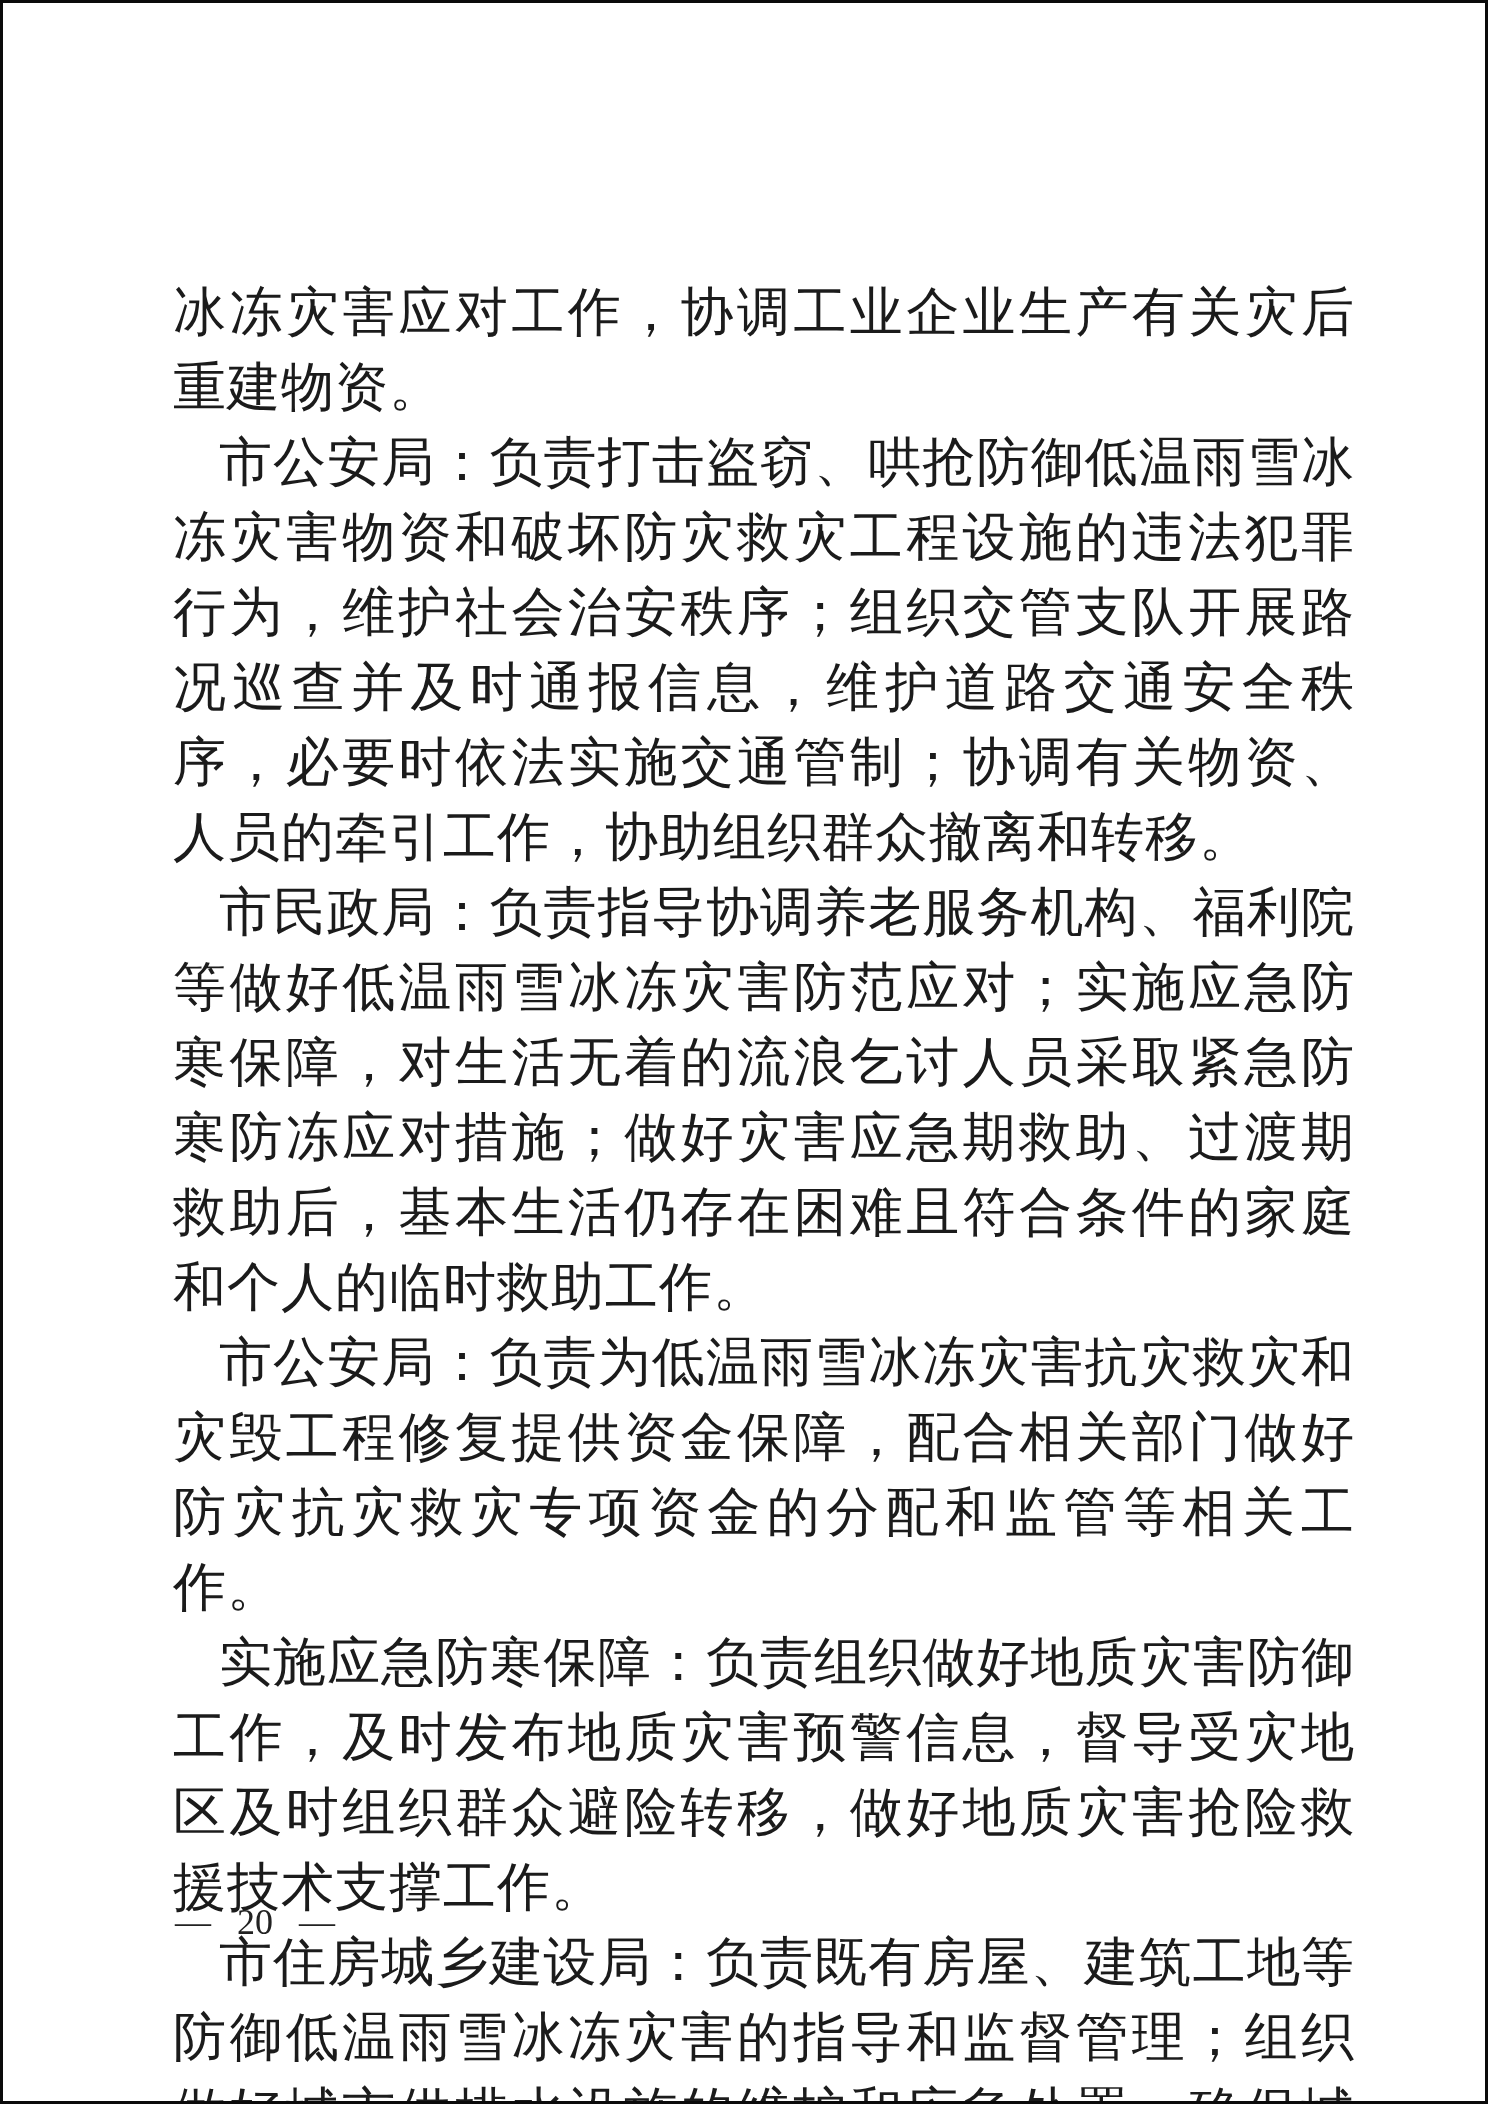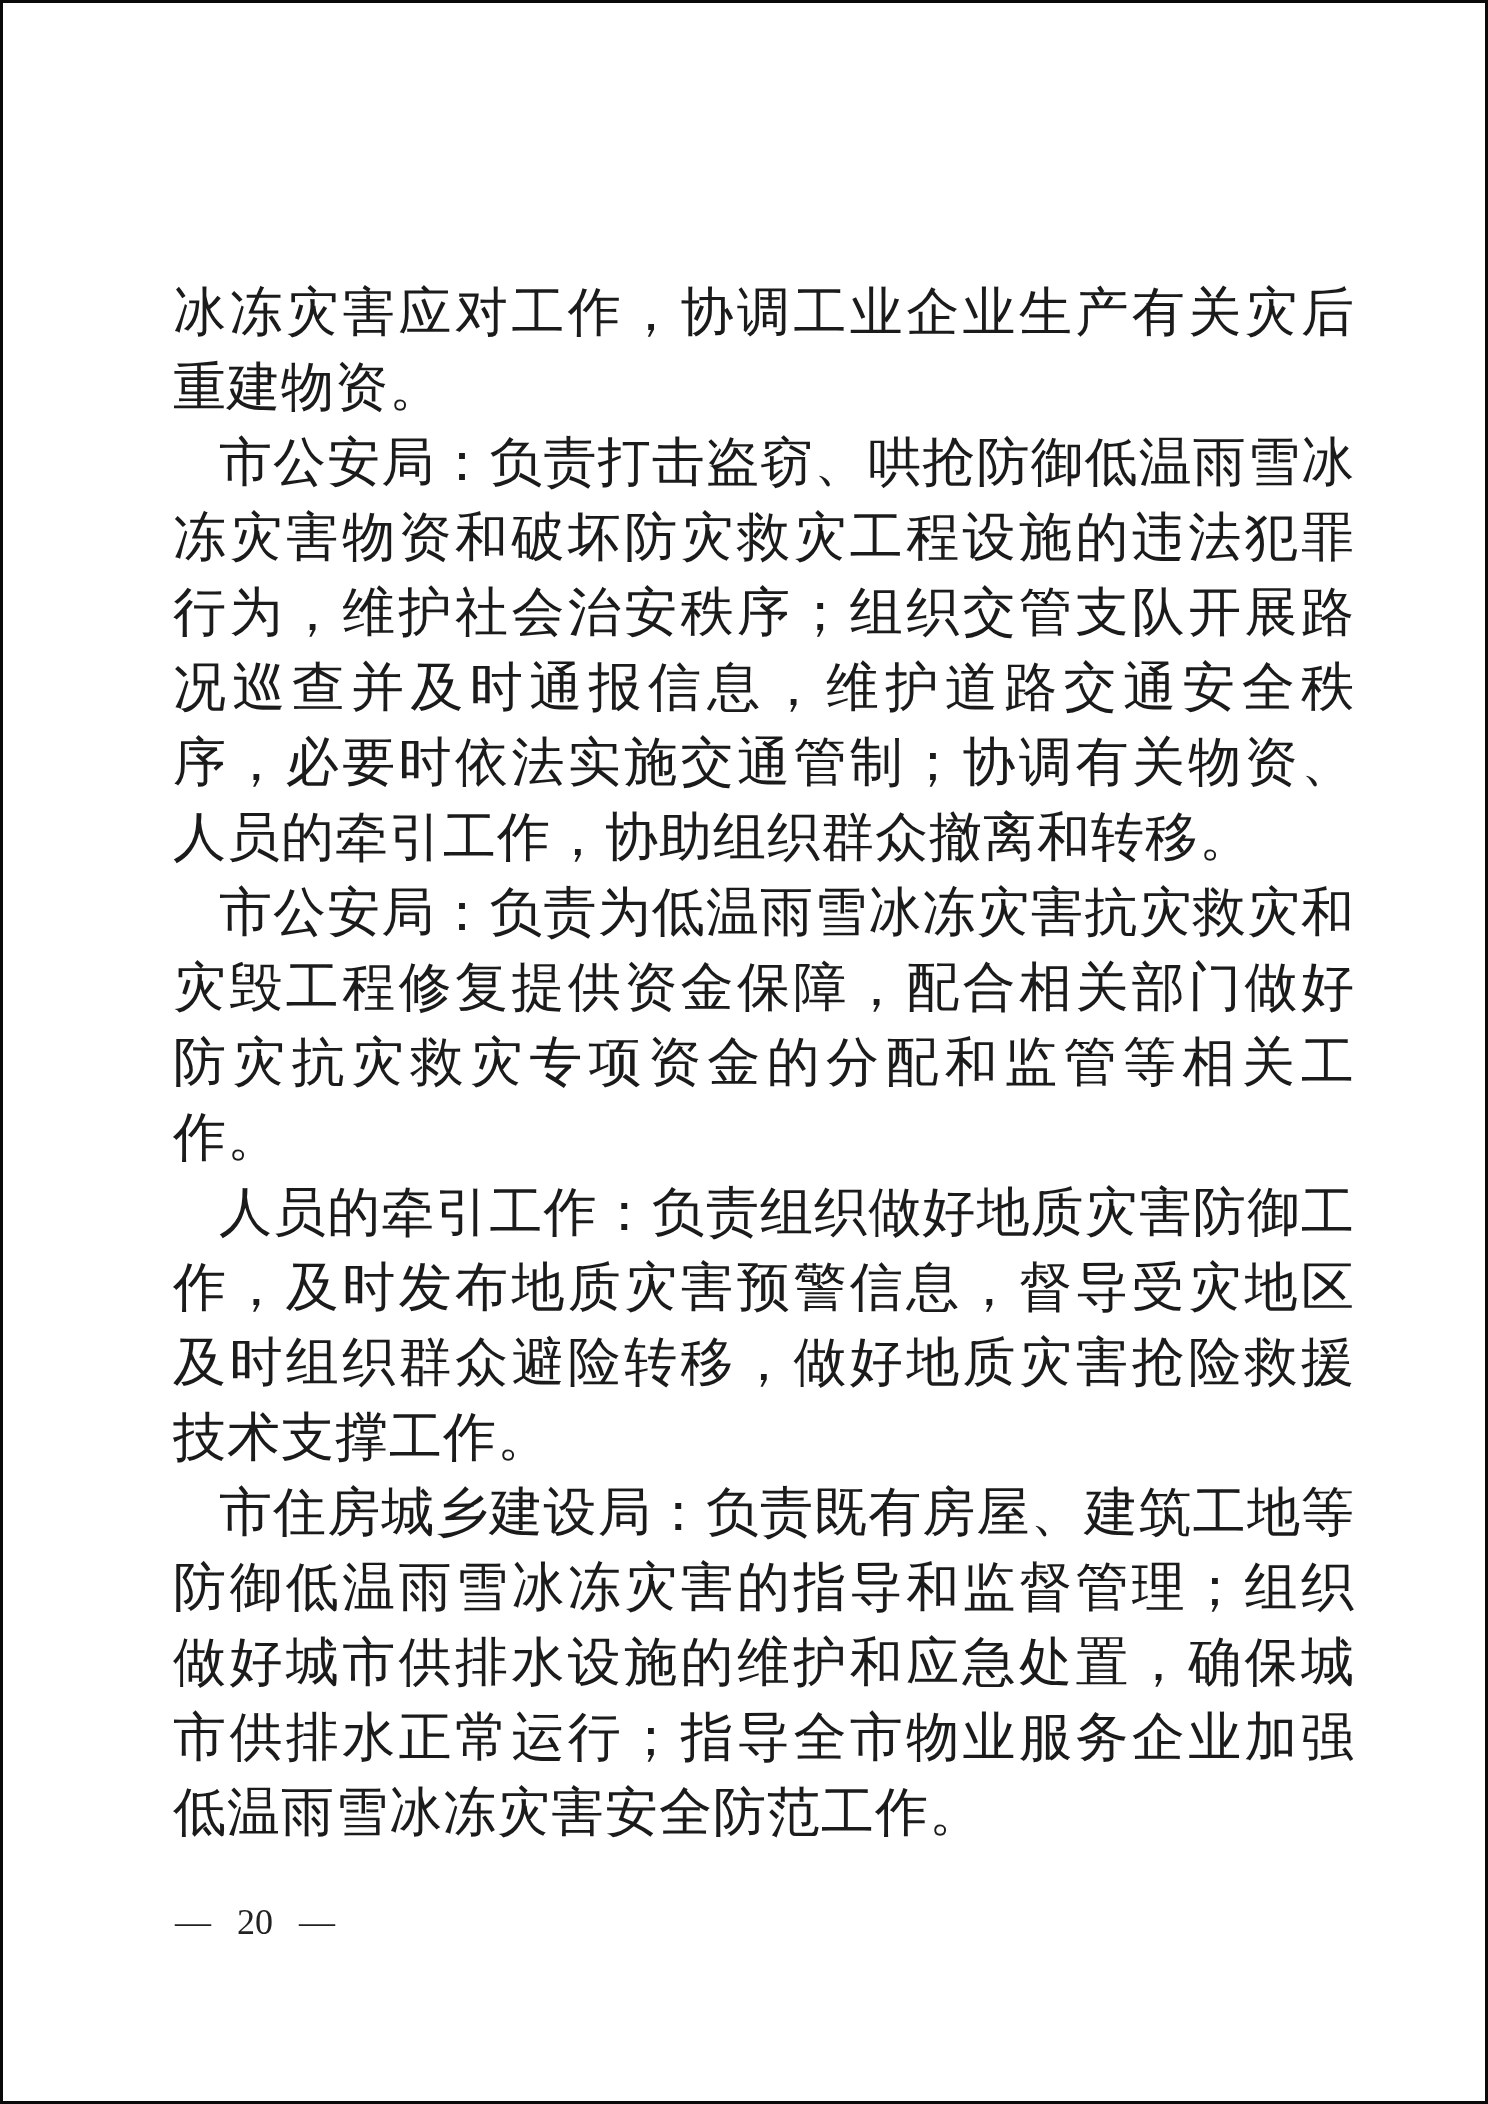--- a/index.html
+++ b/index.html
@@ -51,22 +51,23 @@
     font-family: "Liberation Serif", "DejaVu Serif", serif;
   }
 </style>
 </head>
 <body>
 
 <div class="page">
   <div class="content" id="doc-content">
       <p class="para"><span>冰冻灾害应对工作，协调工业企业生产有关灾后重建物资。</span></p>
       <p class="para indent"><b>市公安局：</b><span>负责打击盗窃、哄抢防御低温雨雪冰冻灾害物资和破坏防灾救灾工程设施的违法犯罪行为，维护社会治安秩序；组织交管支队开展路况巡查并及时通报信息，维护道路交通安全秩序，必要时依法实施交通管制；协调有关物资、人员的牵引工作，协助组织群众撤离和转移。</span></p>
+      <p class="para indent"><b>市民政局：</b><span>负责指导协调养老服务机构、福利院等做好低温雨雪冰冻灾害防范应对；实施应急防寒保障，对生活无着的流浪乞讨人员采取紧急防寒防冻应对措施；做好灾害应急期救助、过渡期救助后，基本生活仍存在困难且符合条件的家庭和个人的临时救助工作。</span></p>
       <p class="para indent"><b>市公安局：</b><span>负责为低温雨雪冰冻灾害抗灾救灾和灾毁工程修复提供资金保障，配合相关部门做好防灾抗灾救灾专项资金的分配和监管等相关工作。</span></p>
-      <p class="para indent"><b>人员的牵引工作：</b><span>负责组织做好地质灾害防御工作，及时发布地质灾害预警信息，督导受灾地区及时组织群众避险转移，做好地质灾害抢险救援技术支撑工作。</span></p>
+      <p class="para indent"><b>实施应急防寒保障：</b><span>负责组织做好地质灾害防御工作，及时发布地质灾害预警信息，督导受灾地区及时组织群众避险转移，做好地质灾害抢险救援技术支撑工作。</span></p>
       <p class="para indent"><b>市住房城乡建设局：</b><span>负责既有房屋、建筑工地等防御低温雨雪冰冻灾害的指导和监督管理；组织做好城市供排水设施的维护和应急处置，确保城市供排水正常运行；指导全市物业服务企业加强低温雨雪冰冻灾害安全防范工作。</span></p>
     </div>
   <div class="footer">
     <span>—</span>
     <span>20</span>
     <span>—</span>
   </div>
 </div>
 
 </body></html>

